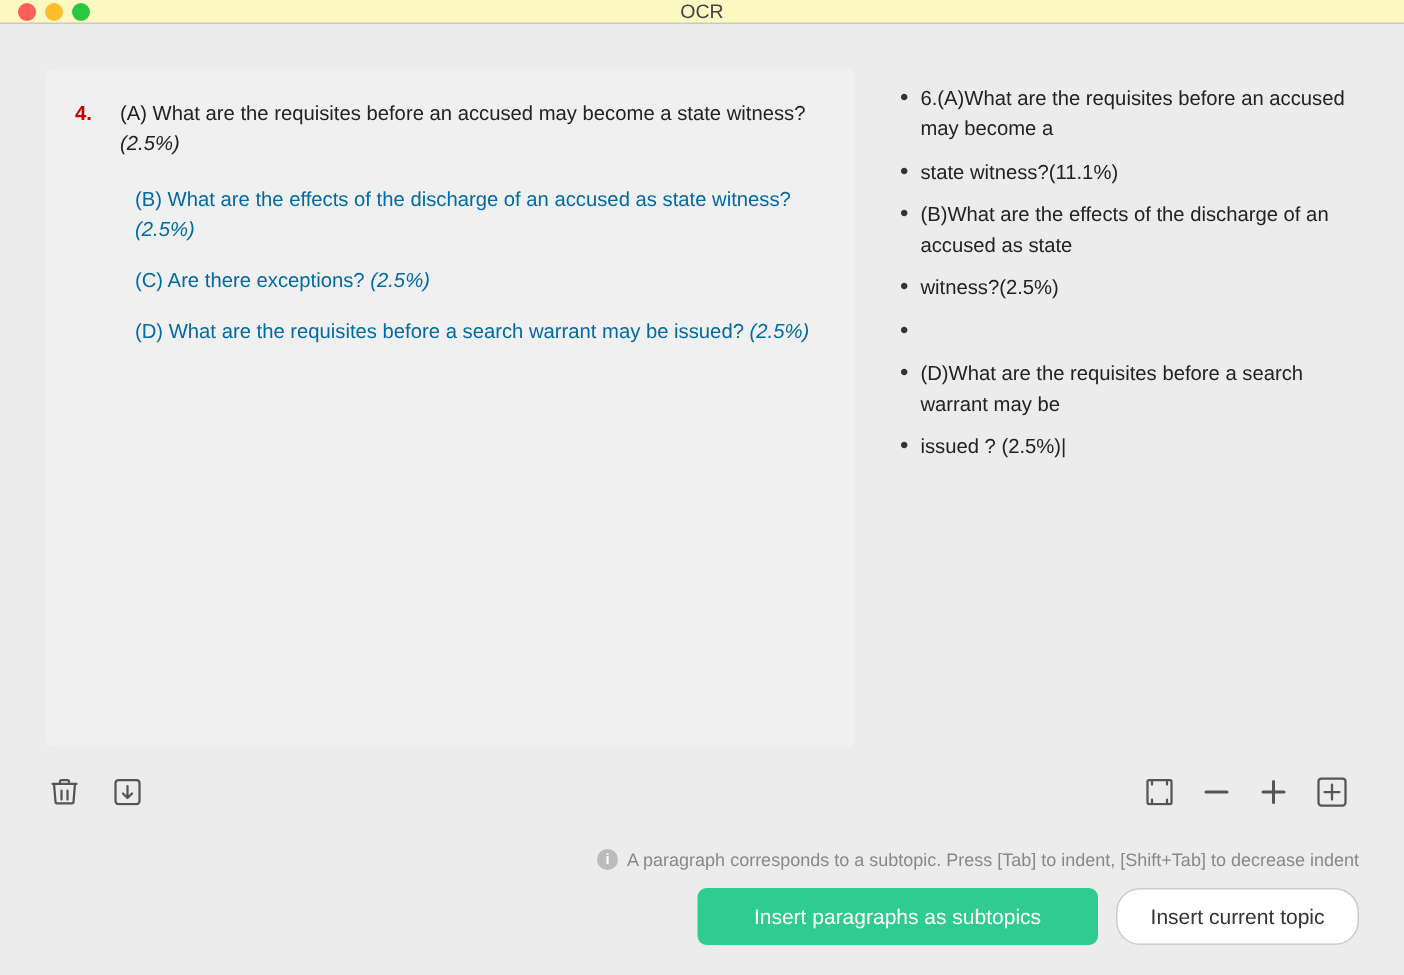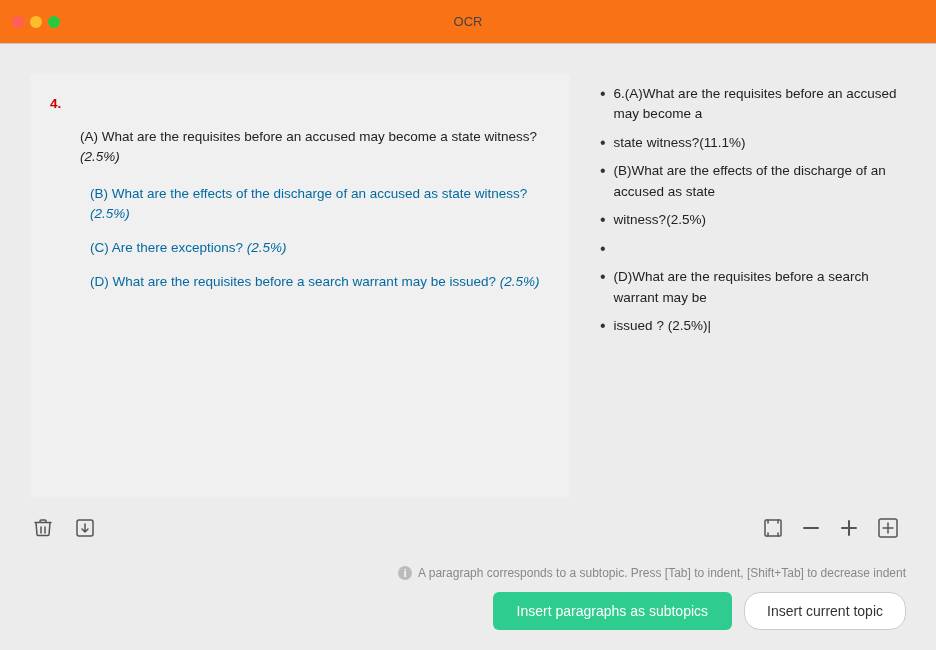--- a/index.html
+++ b/index.html
@@ -8,22 +8,22 @@
       background: #ececec;
       width: 936px;
       height: 650px;
       overflow: hidden;
       display: flex;
       flex-direction: column;
     }
 
     
     .titlebar {
-      background: #f97316;
-      height: 44px;
+      background: #fef9c3;
+      height: 16px;
       display: flex;
       align-items: center;
       justify-content: center;
       position: relative;
       border-bottom: 1px solid #c8c8c8;
       flex-shrink: 0;
     }
     .titlebar-buttons {
       position: absolute;
       left: 12px;
@@ -78,21 +78,20 @@
       color: #222;
     }
     .q-number {
       color: #cc0000;
       font-weight: 600;
       min-width: 30px;
       flex-shrink: 0;
     }
     .q-text {
       flex: 1;
-      margin-top: 33px;
     }
     .q-text em {
       font-style: italic;
     }
     .sub-item {
       margin-bottom: 14px;
       padding-left: 40px;
       font-size: 13.5px;
       line-height: 1.5;
       color: #0369a1;
@@ -198,21 +197,21 @@
     .footer-buttons {
       display: flex;
       justify-content: flex-end;
       gap: 12px;
     }
     .btn-insert-paragraphs {
       background: #2ecc8e;
       color: white;
       border: none;
       border-radius: 6px;
-      padding: 10px 24px;
+      padding: 10px 38px;
       font-size: 14px;
       font-weight: 500;
       cursor: pointer;
     }
     .btn-insert-topic {
       background: white;
       color: #333;
       border: 1px solid #ccc;
       border-radius: 16px;
       padding: 10px 22px;

